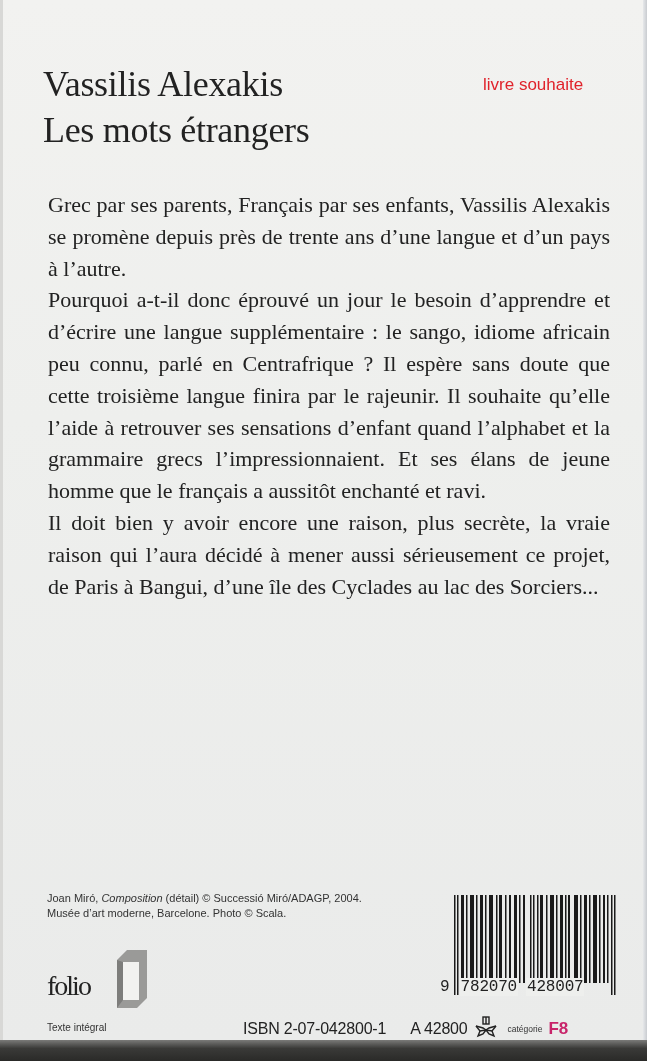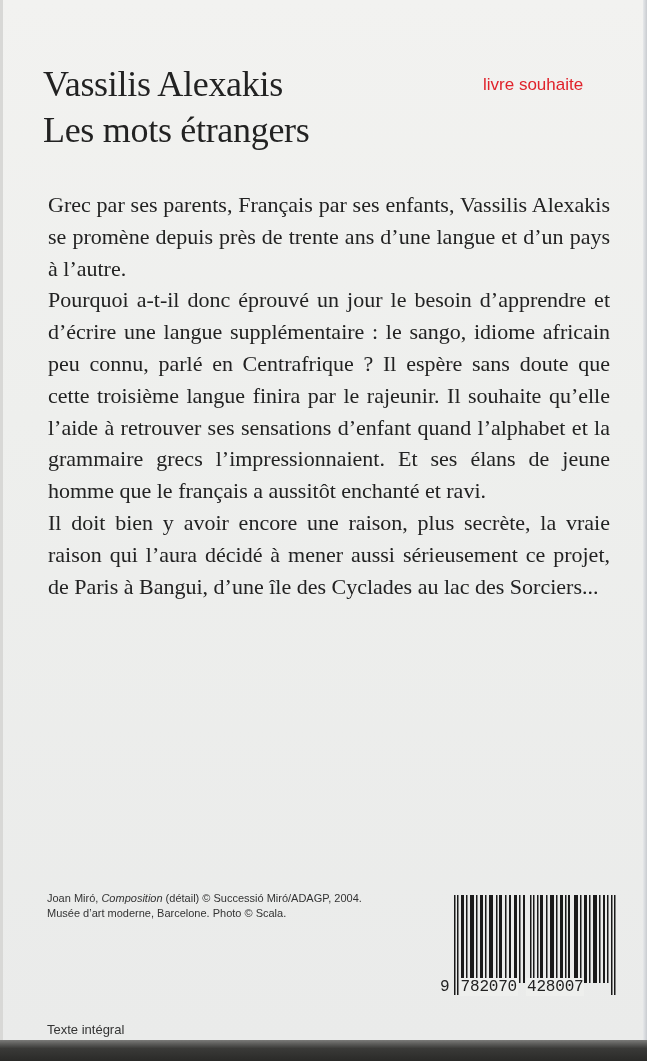--- a/index.html
+++ b/index.html
@@ -88,21 +88,21 @@
       color: #222;
     }
     .folio-mark {
       position: absolute;
       left: 62px; top: 0;
     }
     .texte-integral {
       position: absolute;
       left: 44px; top: 1022px;
       font-family: "Liberation Sans", sans-serif;
-      font-size: 13px;
+      font-size: 10px;
       color: #333;
     }
     .barcode-wrap {
       position: absolute;
       left: 437px; top: 895px;
       width: 170px; height: 110px;
     }
     .barcode-bars {
       position: absolute;
       left: 14px; top: 0;
@@ -158,20 +158,30 @@
     <p>Grec par ses parents, Français par ses enfants, Vassilis Alexakis se promène depuis près de trente ans d’une langue et d’un pays à l’autre.</p>
     <p>Pourquoi a-t-il donc éprouvé un jour le besoin d’apprendre et d’écrire une langue supplémentaire : le sango, idiome africain peu connu, parlé en Centrafrique ? Il espère sans doute que cette troisième langue finira par le rajeunir. Il souhaite qu’elle l’aide à retrouver ses sensations d’enfant quand l’alphabet et la grammaire grecs l’impressionnaient. Et ses élans de jeune homme que le français a aussitôt enchanté et ravi.</p>
     <p>Il doit bien y avoir encore une raison, plus secrète, la vraie raison qui l’aura décidé à mener aussi sérieusement ce projet, de Paris à Bangui, d’une île des Cyclades au lac des Sorciers...</p>
   </div>
 
   <div class="credits">
     <div><span>Joan Miró, </span><span class="italic">Composition</span><span> (détail) © Successió Miró/ADAGP, 2004.</span></div>
     <div>Musée d’art moderne, Barcelone. Photo © Scala.</div>
   </div>
 
+  <div class="folio-logo">
+    <span class="folio-word">folio</span>
+    <span class="folio-mark">
+      <svg width="40" height="60" viewBox="0 0 40 60">
+        <polygon points="8,10 18,0 38,0 38,48 28,58 8,58" fill="#9a9a98"></polygon>
+        <polygon points="14,12 30,12 30,50 14,50" fill="#f2f2f0"></polygon>
+        <polygon points="8,10 14,12 14,50 8,58" fill="#7d7d7b"></polygon>
+      </svg>
+    </span>
+  </div>
   <div class="texte-integral">Texte intégral</div>
 
   <div class="barcode-wrap">
     <svg class="barcode-bars" viewBox="0 0 166 100" preserveAspectRatio="none">
       <g fill="#1a1a1a">
         <rect x="0" y="0" width="1.5" height="100"></rect>
         <rect x="3" y="0" width="1.5" height="100"></rect>
         <rect x="7" y="0" width="3" height="88"></rect>
         <rect x="12" y="0" width="1.5" height="88"></rect>
         <rect x="16" y="0" width="4" height="88"></rect>
@@ -209,16 +219,35 @@
       </g>
     </svg>
     <div class="barcode-digits">
       <span class="lead">9</span>
       <span class="grp">782070</span>
       <span class="gap"></span>
       <span class="grp">428007</span>
     </div>
   </div>
 
+  <div class="isbn-line">
+    <span class="isbn">ISBN 2-07-042800-1</span>
+    <span class="aref">A 42800</span>
+    <span class="paper-icon">
+      <svg width="24" height="22" viewBox="0 0 24 22">
+        <g fill="none" stroke="#222" stroke-width="1.4">
+          <rect x="9" y="1" width="6" height="7"></rect>
+          <line x1="12" y1="1" x2="12" y2="8"></line>
+          <path d="M2 10 L9 12 L12 14 L15 12 L22 10"></path>
+          <path d="M2 10 L6 15 L12 14"></path>
+          <path d="M22 10 L18 15 L12 14"></path>
+          <path d="M6 15 L4 20 L9 18 L12 14"></path>
+          <path d="M18 15 L20 20 L15 18 L12 14"></path>
+        </g>
+      </svg>
+    </span>
+    <span class="cat-label">catégorie</span>
+    <span class="cat-code">F8</span>
+  </div>
 </div>
 
 <div class="right-edge"></div>
 <div class="bottom-shadow"></div>
 
 </body></html>

